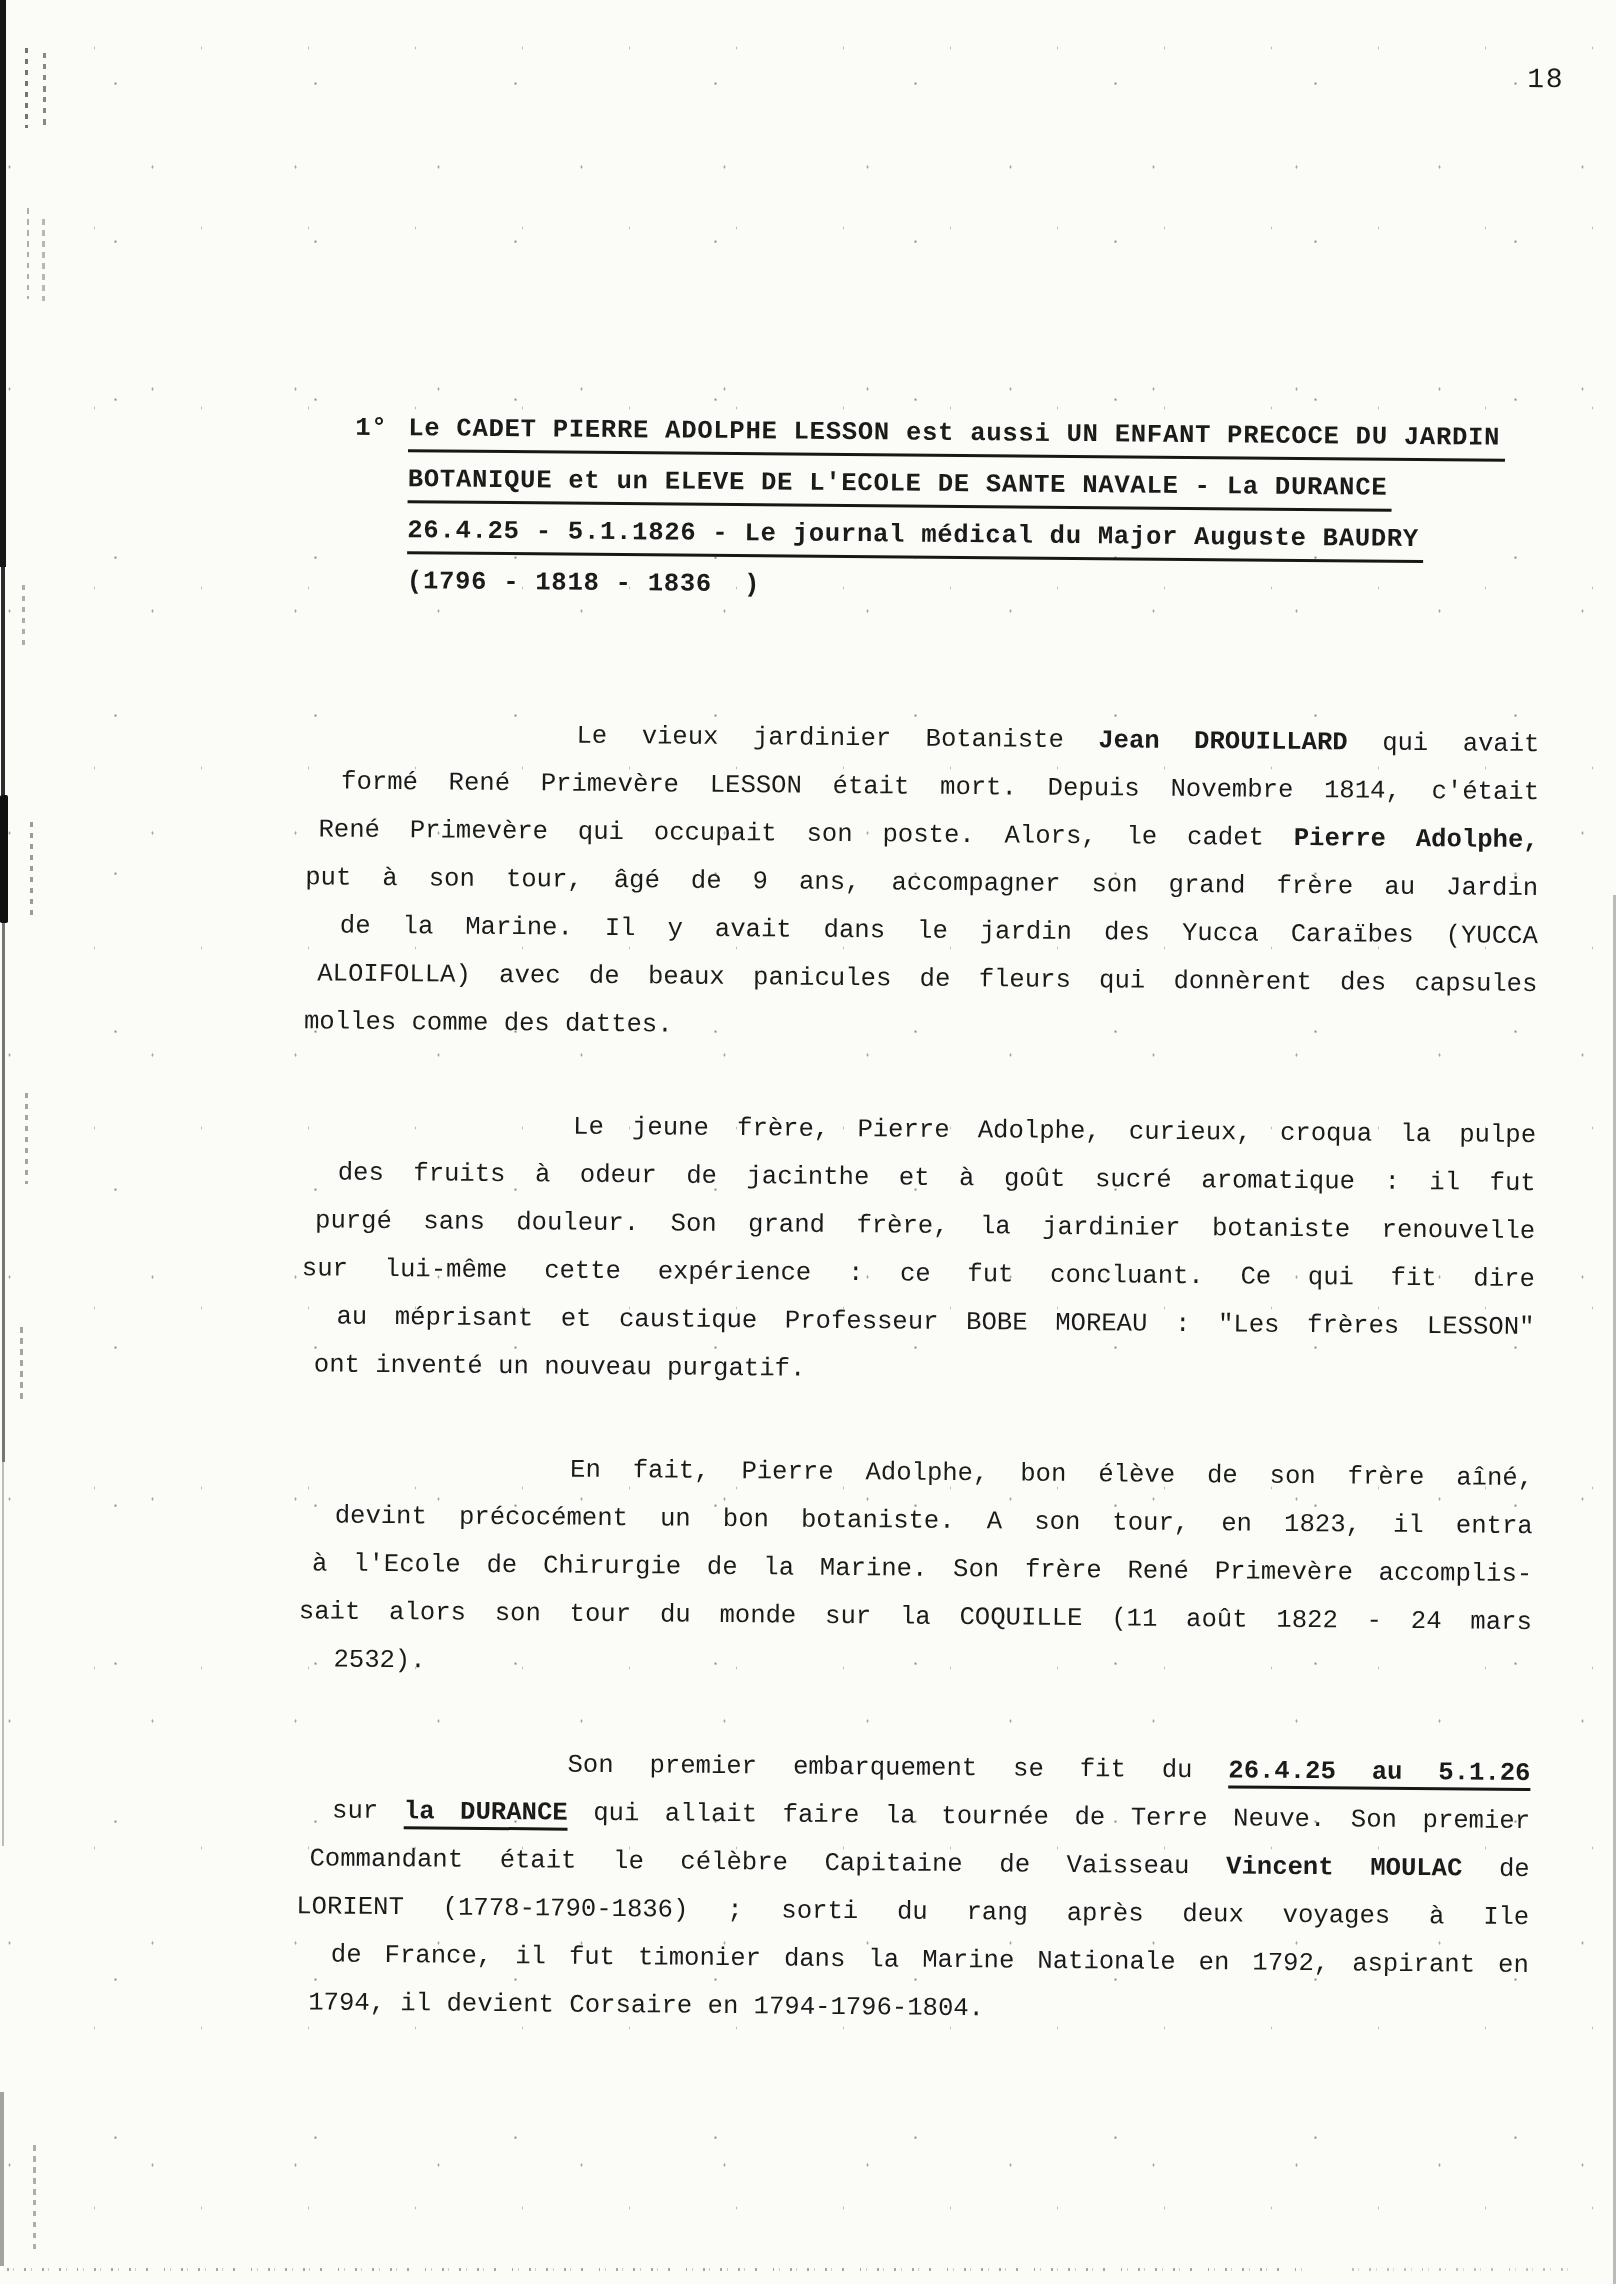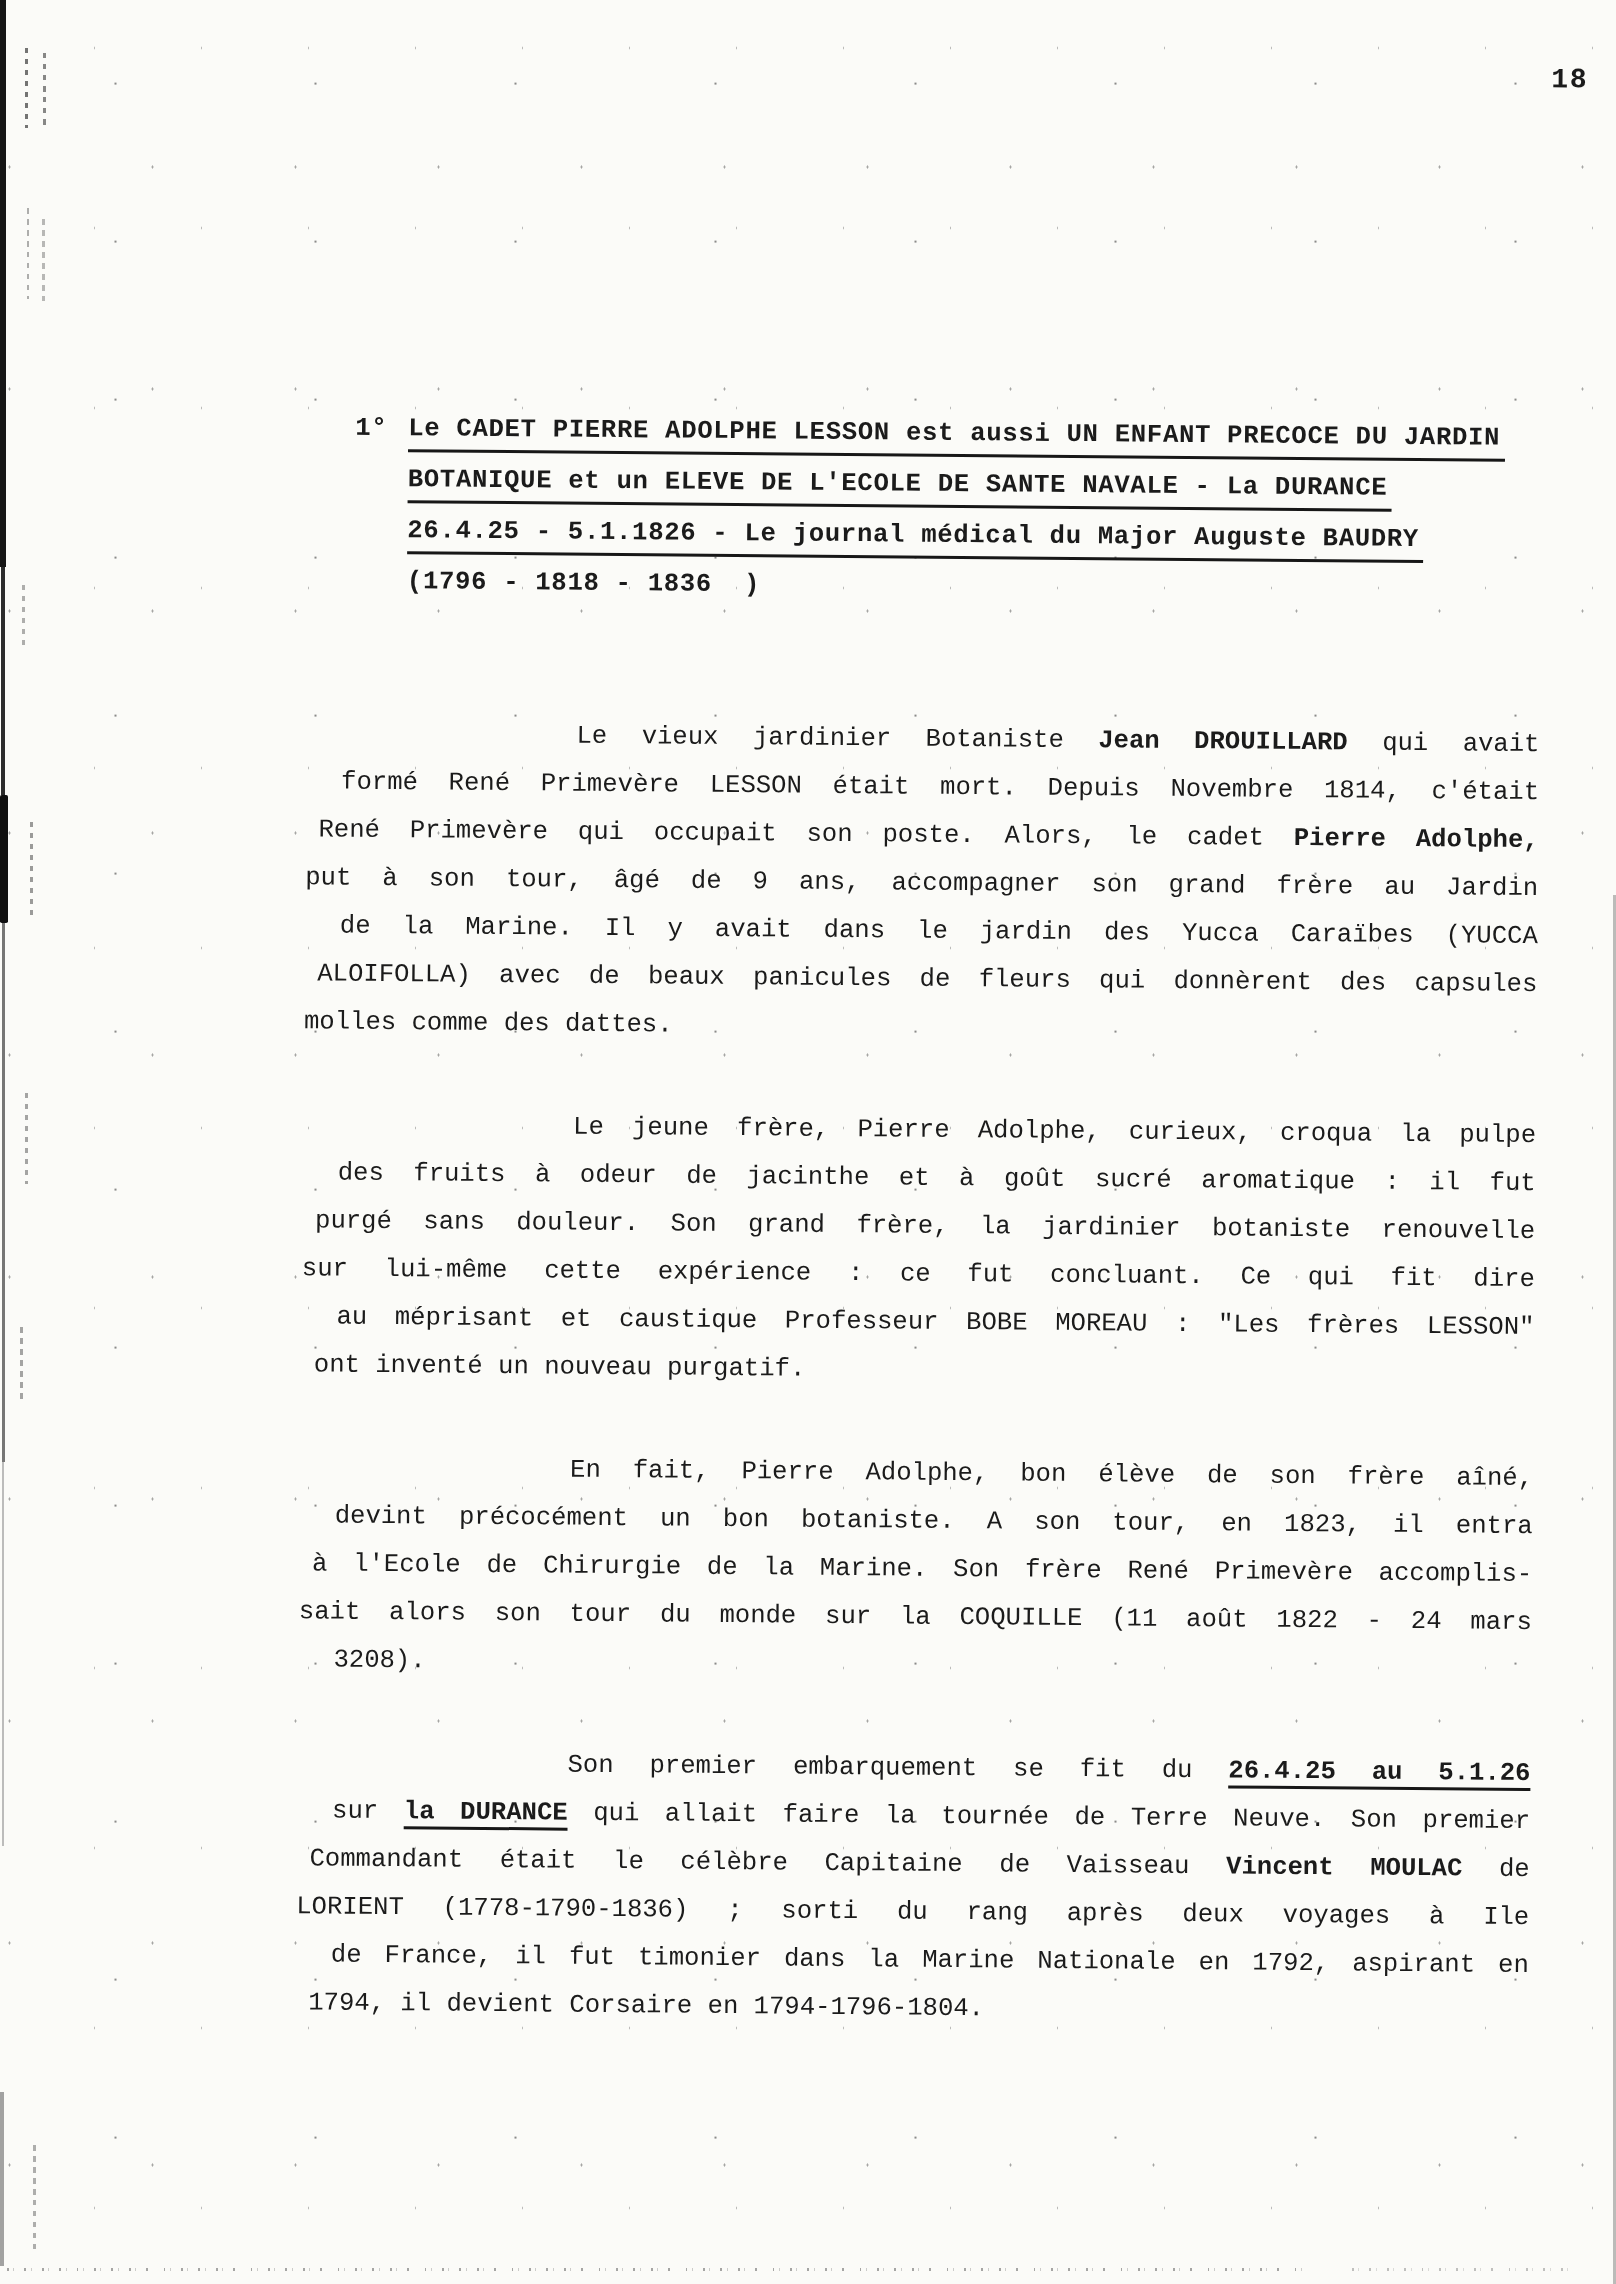--- a/index.html
+++ b/index.html
@@ -53,21 +53,21 @@
   .bottom-noise-2 { left: 1352px; width: 219px; opacity:.45; }
 
   
   .tilt {
     position: absolute; inset: 0;
     transform: rotate(0.5deg);
     transform-origin: 45% 45%;
   }
   .page-number {
     position: absolute; left: 1519px; top: 57px;
-    font-size: 28px; font-weight: bold; letter-spacing: 1.8px; margin-left: 24px;
+    font-size: 28px; font-weight: normal; letter-spacing: 1.8px;
   }
   .heading {
     display: flex;
     margin: 413px 88px 0 350px;
     font-size: 25.6px; font-weight: bold; letter-spacing: 0.7px;
   }
   .h-marker { width: 53px; flex: none; line-height: 37px; }
   .h-lines { flex: 1; }
   .t-line { height: 51px; line-height: 37px; white-space: nowrap; }
   .t-line .u {
@@ -147,21 +147,21 @@
           <div class="line j"><span>purgé sans douleur. Son grand frère, la jardinier botaniste renouvelle</span></div>
           <div class="line j"><span>sur lui-même cette expérience : ce fut concluant. Ce qui fit dire</span></div>
           <div class="line j"><span>au méprisant et caustique Professeur BOBE MOREAU : "Les frères LESSON"</span></div>
           <div class="line"><span>ont inventé un nouveau purgatif.</span></div>
         </div>
         <div class="para">
           <div class="line j i"><span>En fait, Pierre Adolphe, bon élève de son frère aîné,</span></div>
           <div class="line j"><span>devint précocément un bon botaniste. A son tour, en 1823, il entra</span></div>
           <div class="line j"><span>à l'Ecole de Chirurgie de la Marine. Son frère René Primevère accomplis-</span></div>
           <div class="line j"><span>sait alors son tour du monde sur la COQUILLE (11 août 1822 - 24 mars</span></div>
-          <div class="line"><span>3208).</span></div>
+          <div class="line"><span>2532).</span></div>
         </div>
         <div class="para">
           <div class="line j i"><span>Son premier embarquement se fit du </span><span class="b u">26.4.25 au 5.1.26</span></div>
           <div class="line j"><span>sur </span><span class="b u">la DURANCE</span><span> qui allait faire la tournée de Terre Neuve. Son premier</span></div>
           <div class="line j"><span>Commandant était le célèbre Capitaine de Vaisseau </span><span class="b">Vincent MOULAC</span><span> de</span></div>
           <div class="line j"><span>LORIENT (1778-1790-1836) ; sorti du rang après deux voyages à Ile</span></div>
           <div class="line j"><span>de France, il fut timonier dans la Marine Nationale en 1792, aspirant en</span></div>
           <div class="line"><span>1794, il devient Corsaire en 1794-1796-1804.</span></div>
         </div>
       </div>

